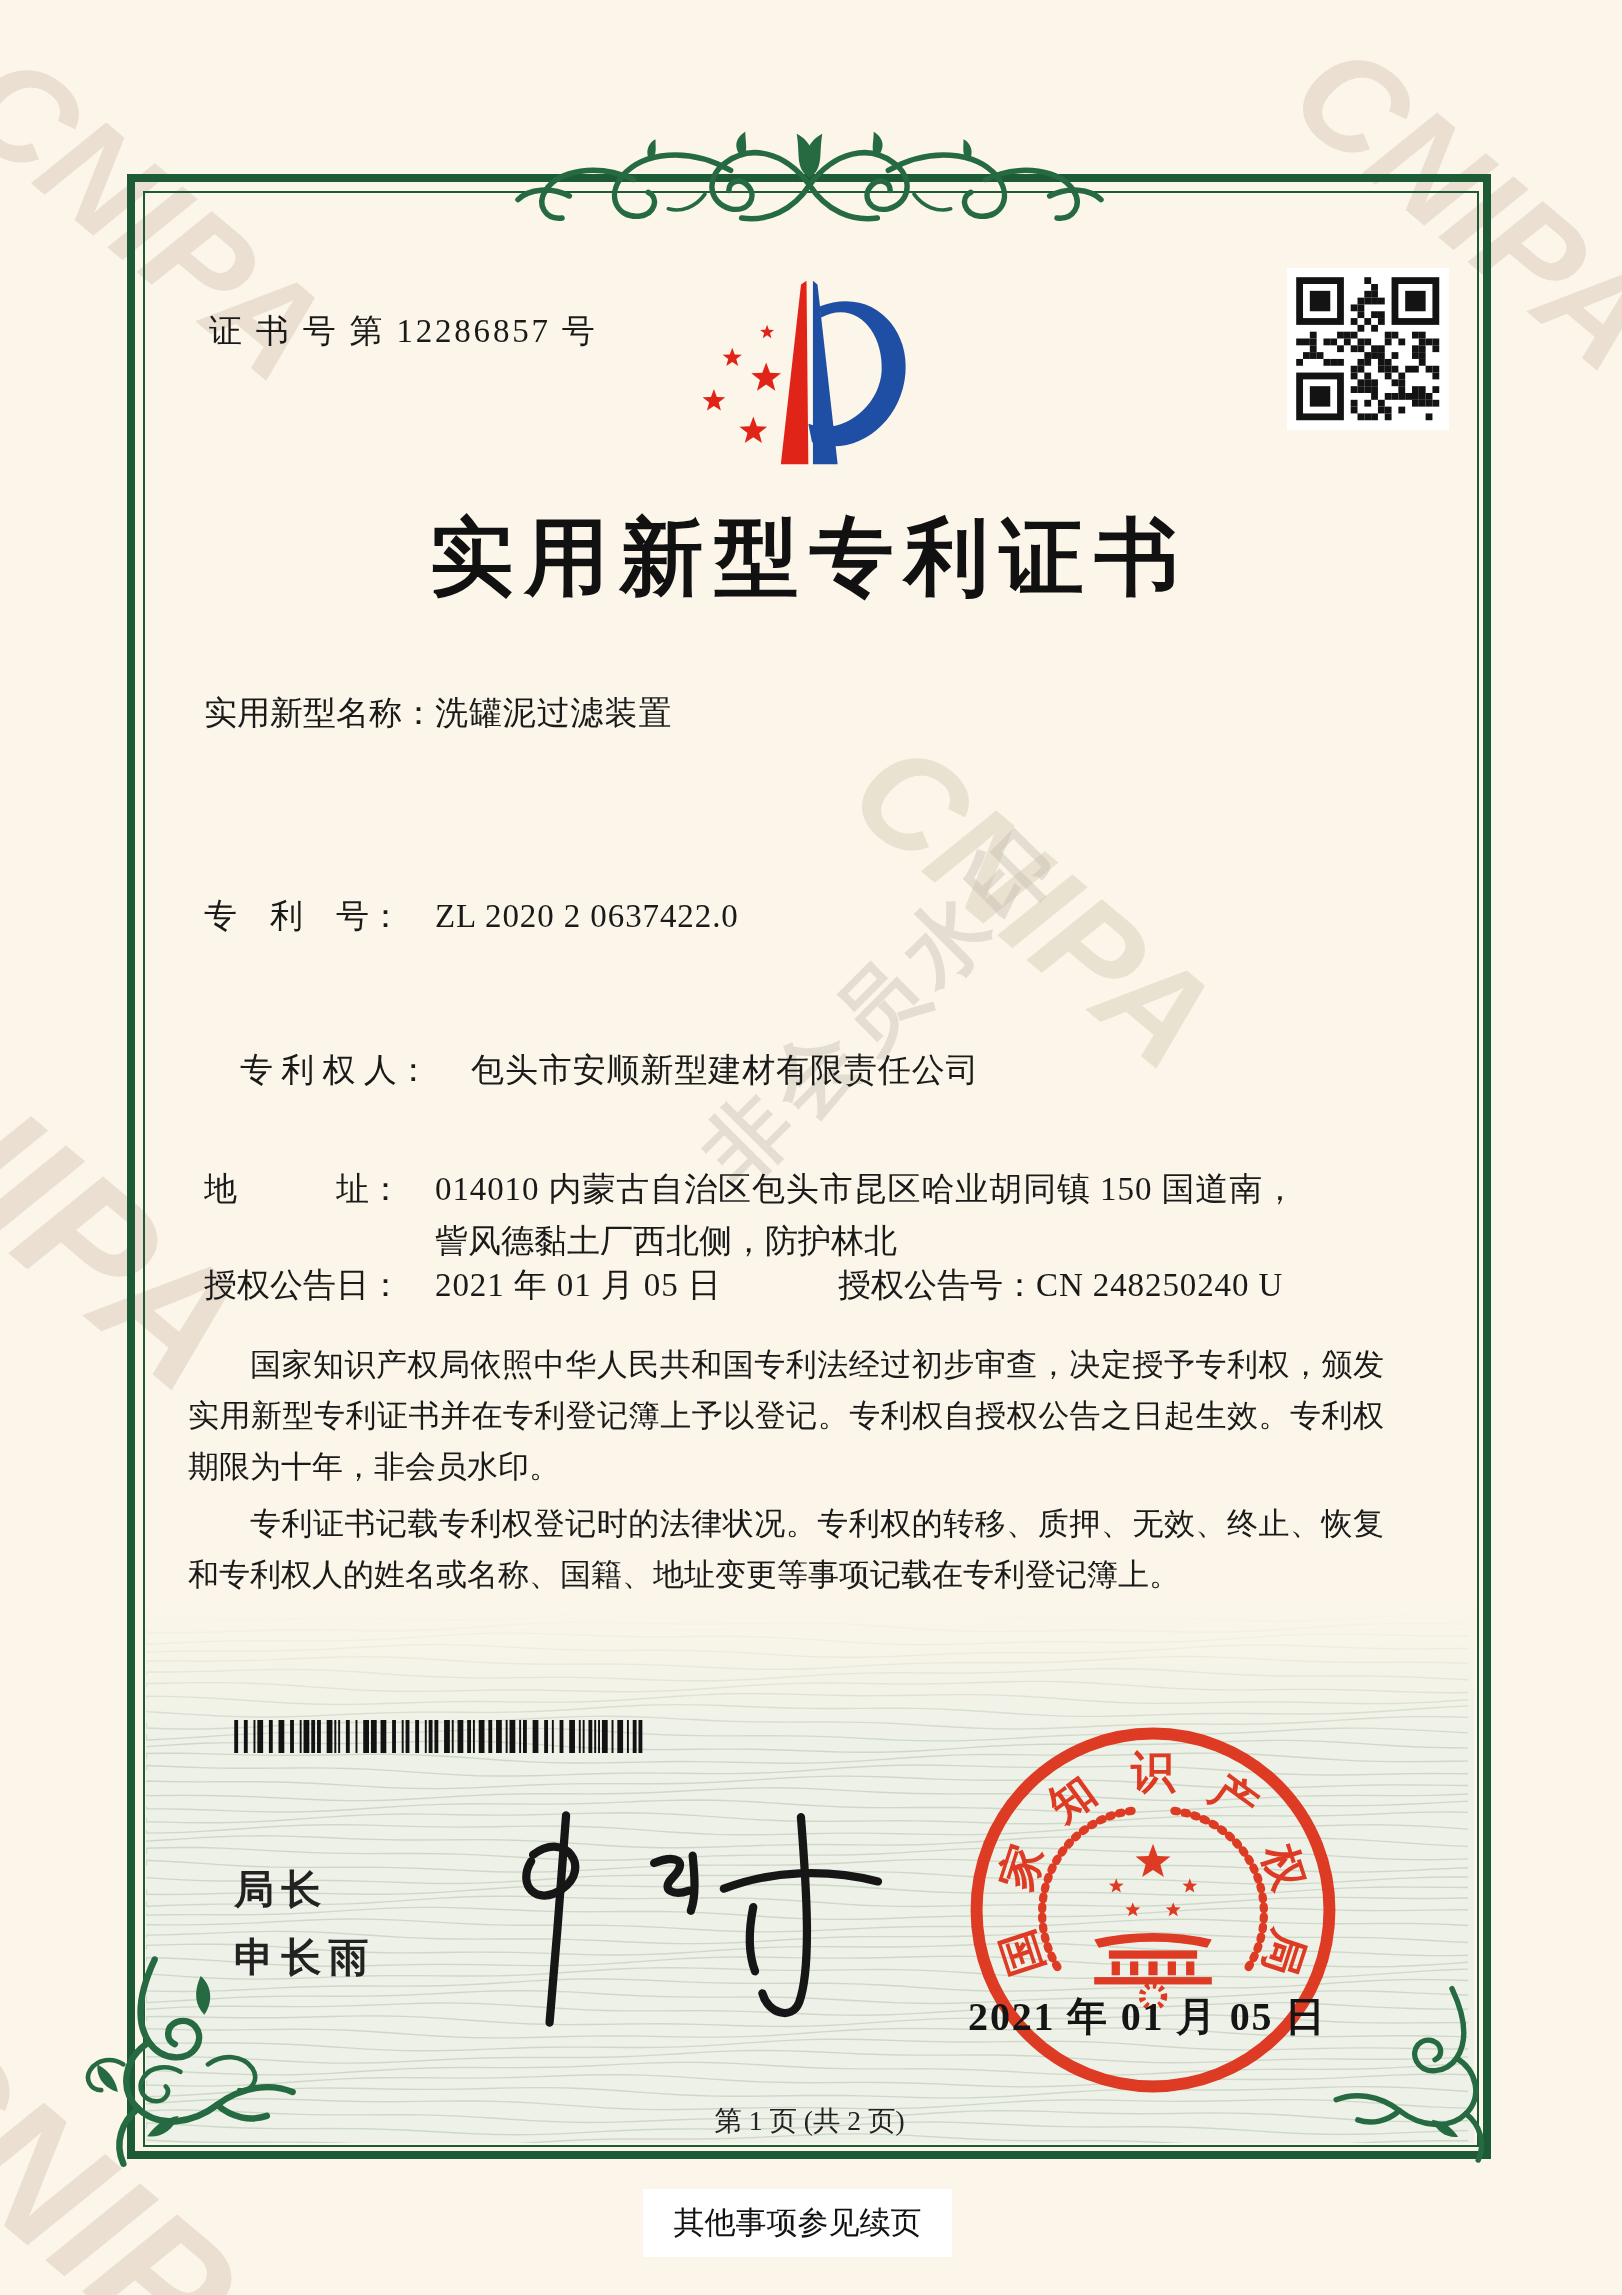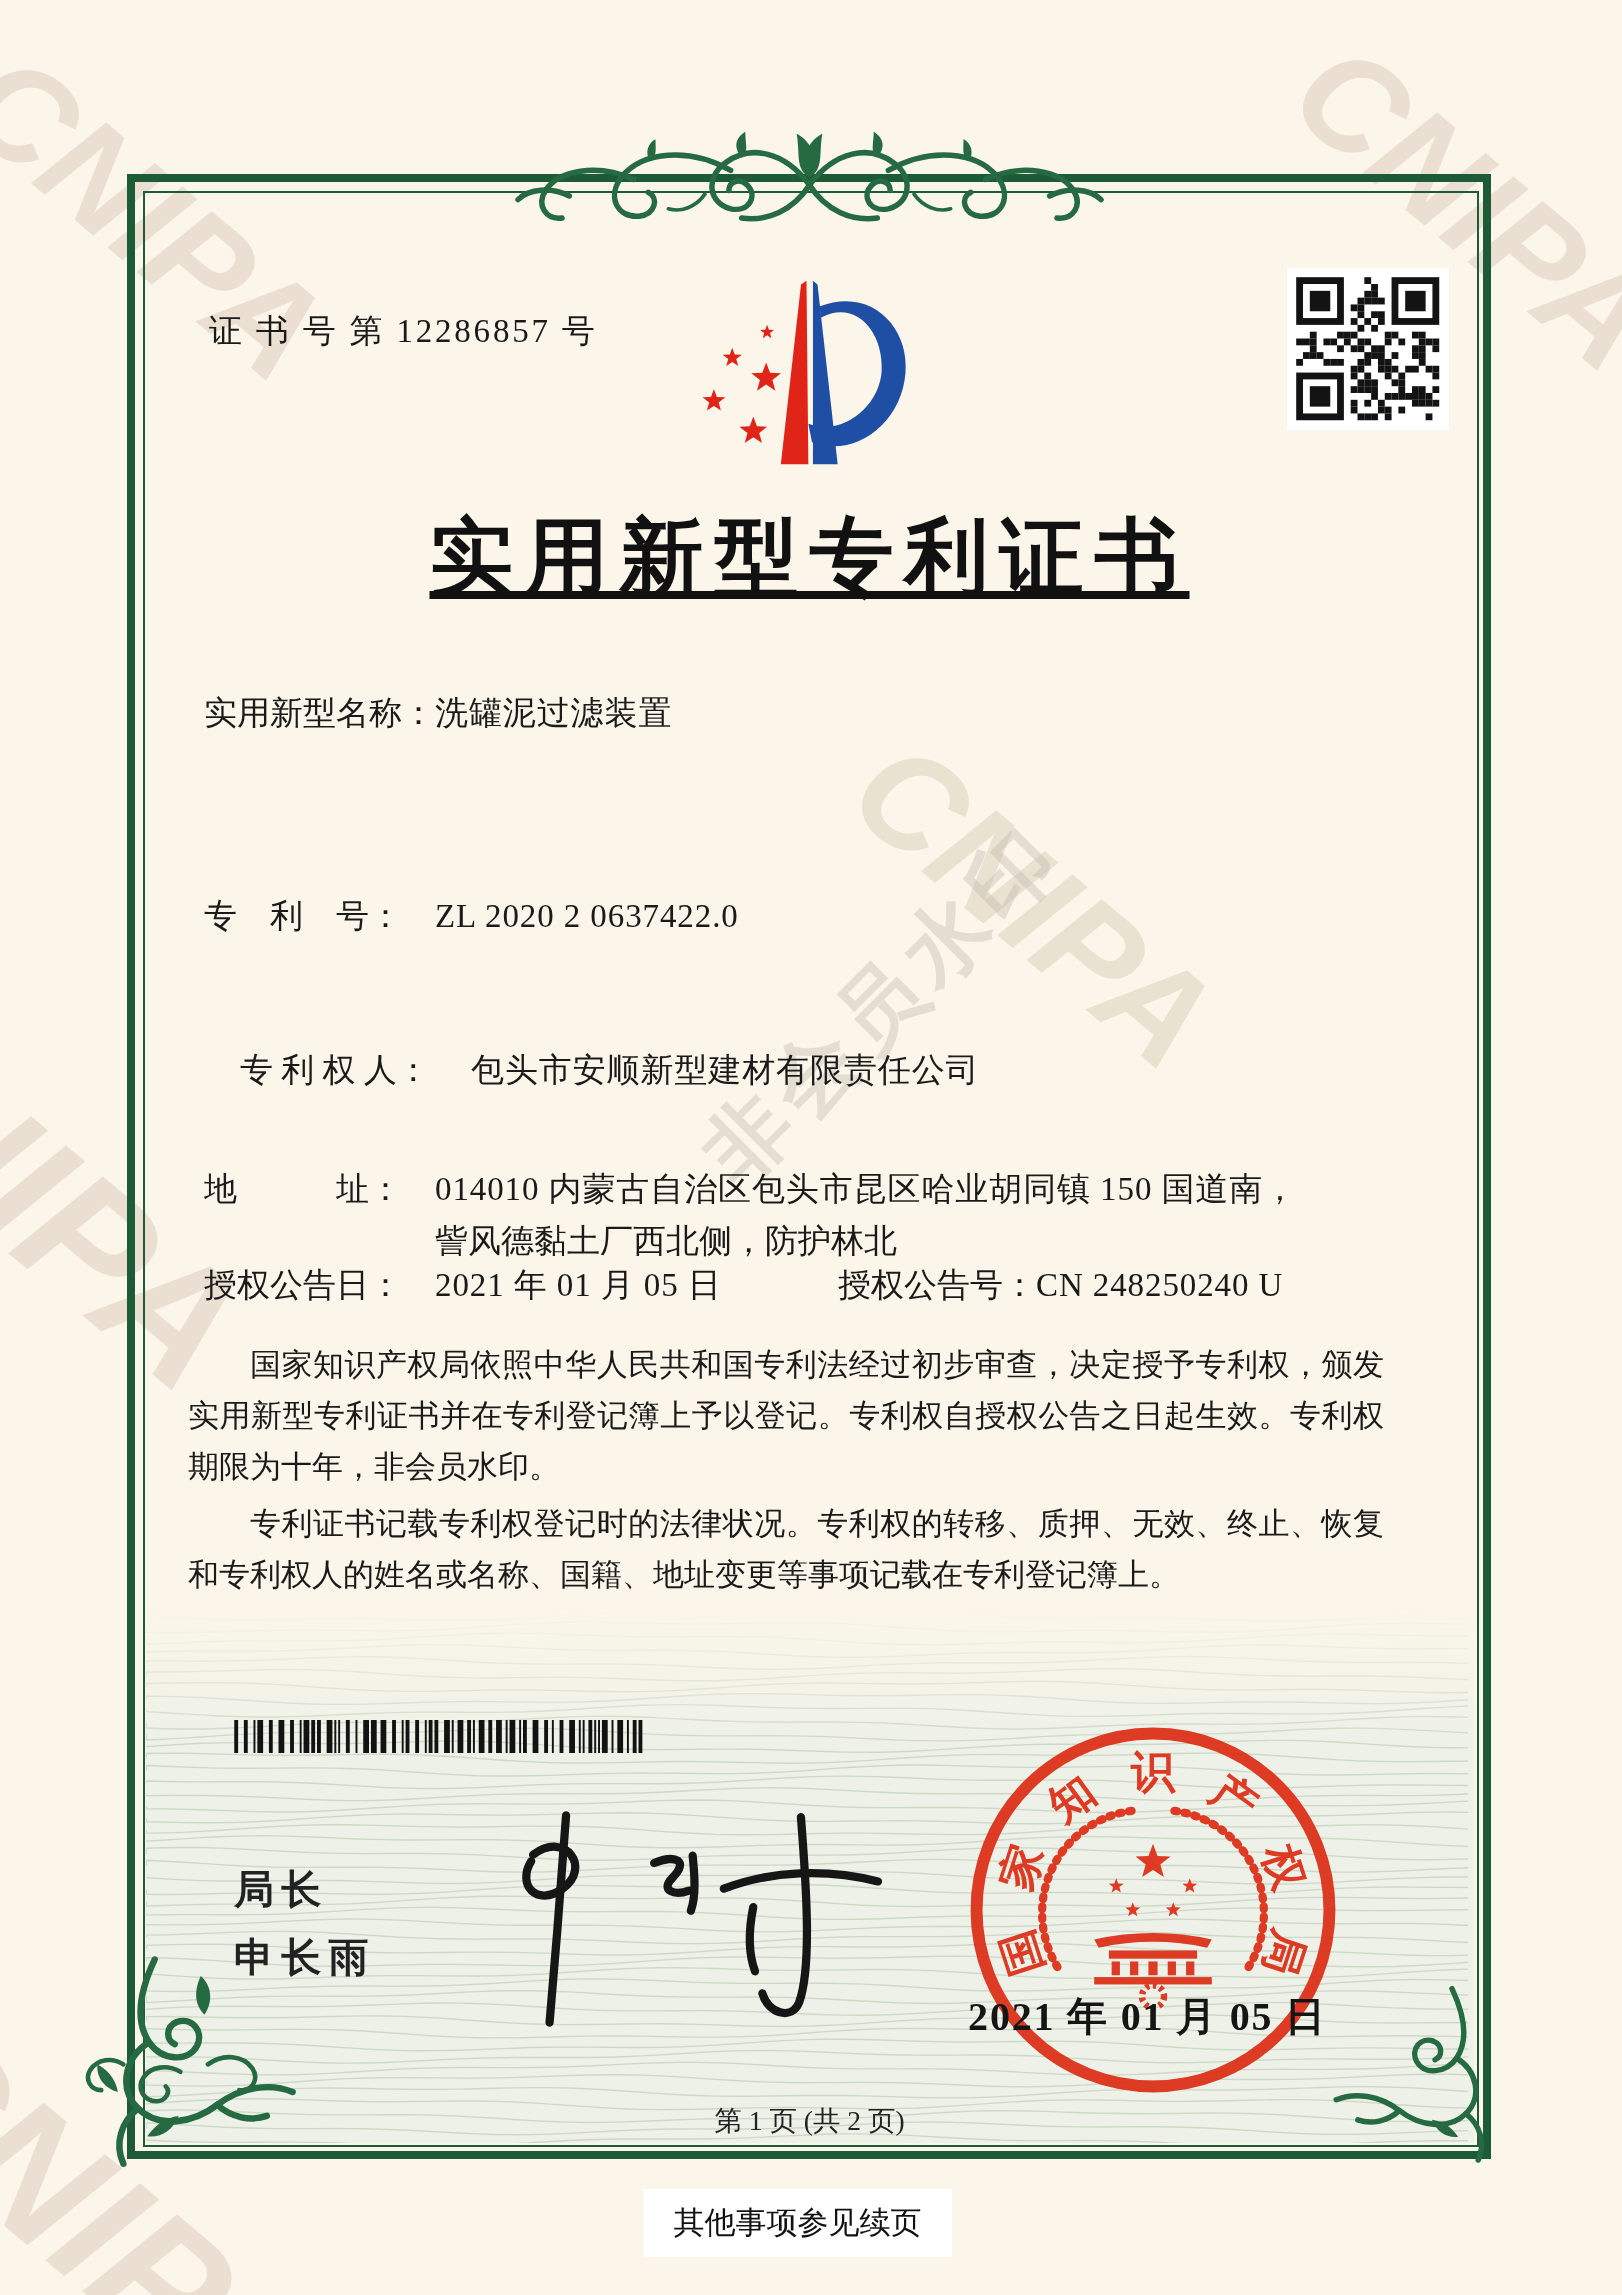--- a/index.html
+++ b/index.html
@@ -31,21 +31,21 @@
   
   .b-outer{left:127px;top:174px;width:1348px;height:1969px;border:8.3px solid var(--green);}
   .b-inner{left:143px;top:191px;width:1332px;height:1952px;border:2.8px solid var(--green);}
   
   #band{left:146px;top:1607px;width:1328px;height:536px;background:#eef1e8;}
   #band-fade{left:146px;top:1607px;width:1328px;height:138px;
     background:linear-gradient(to bottom, #fbf6e9 0%, rgba(251,246,233,0) 100%);}
   
   #cert-no{left:209px;top:309px;font-size:33px;color:var(--ink);letter-spacing:2.8px;}
   #title{left:127px;top:501px;width:1365px;text-align:center;font-size:84px;font-weight:bold;
-    color:#111;letter-spacing:11px;text-decoration:underline;}
+    color:#111;letter-spacing:11px;}
   .frow{left:204px;font-size:33px;color:var(--ink);white-space:nowrap;}
   .flabel{display:inline-block;width:231px;}
   .fval{letter-spacing:0.9px;}
   #addr-l2{left:435px;font-size:33px;color:var(--ink);text-align:right;}
   .frow .pair2{position:absolute;left:634px;top:0;}
   #body-text{left:188px;top:1339px;width:1196px;font-size:31px;line-height:51px;
     color:var(--ink);text-align:justify;}
   #body-text p{margin:0 0 5.5px 0;text-indent:2em;}
   #director-title{left:234px;top:1862px;font-size:40px;letter-spacing:7.3px;color:#222;
     font-family:"Liberation Sans","DejaVu Sans",sans-serif;font-weight:600;}

